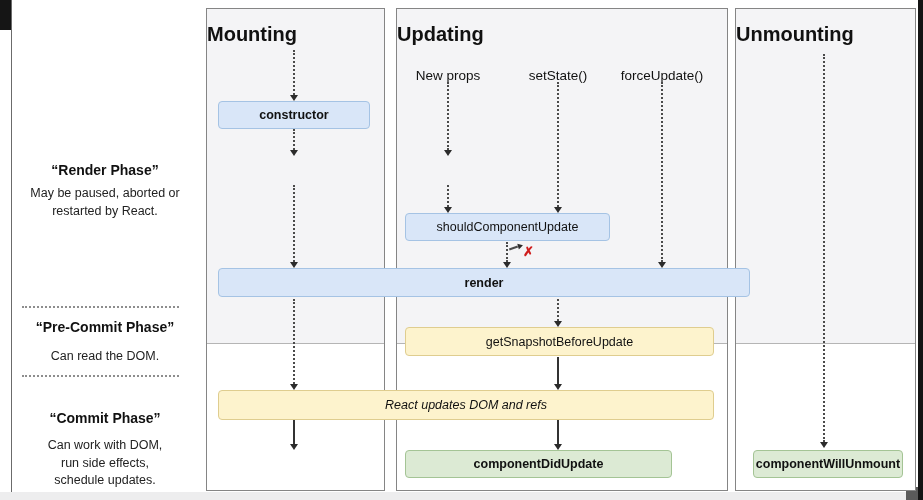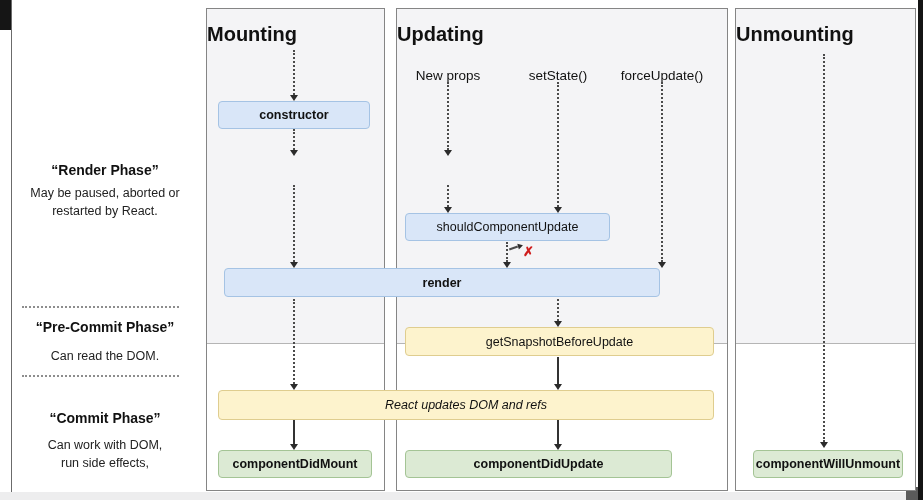--- a/index.html
+++ b/index.html
@@ -68,20 +68,21 @@
   <div class="side-divider" style="top:306px"></div>
   <div class="side-title" style="top:319px">“Pre-Commit Phase”</div>
   <div class="side-desc" style="top:348px">
     <div>Can read the DOM.</div>
   </div>
   <div class="side-divider" style="top:375px"></div>
   <div class="side-title" style="top:410px">“Commit Phase”</div>
   <div class="side-desc" style="top:437px">
     <div>Can work with DOM,</div>
     <div>run side effects,</div>
+    <div>schedule updates.</div>
   </div>
 
   <div class="panel" style="left:206px;width:179px">
     <div class="phase-top"></div>
     <div class="panel-title">Mounting</div>
   </div>
   <div class="panel" style="left:396px;width:332px">
     <div class="phase-top"></div>
     <div class="panel-title">Updating</div>
   </div>
@@ -123,20 +124,19 @@
   <div class="vline solid" style="left:557px;top:357px;height:27px"></div>
   <div class="arrow-down" style="left:554px;top:384px"></div>
   <div class="vline solid" style="left:557px;top:420px;height:24px"></div>
   <div class="arrow-down" style="left:554px;top:444px"></div>
 
   <div class="vline dotted" style="left:823px;top:54px;height:388px"></div>
   <div class="arrow-down" style="left:820px;top:442px"></div>
 
   <div class="node blue bold" style="left:218px;top:101px;width:152px;height:28px">constructor</div>
   <div class="node blue" style="left:405px;top:213px;width:205px;height:28px">shouldComponentUpdate</div>
-  <div class="node blue bold" style="left:224px;top:268px;width:436px;height:29px">render</div>
+  <div class="node blue bold" style="left:218px;top:268px;width:532px;height:29px">render</div>
   <div class="node yellow" style="left:405px;top:327px;width:309px;height:29px">getSnapshotBeforeUpdate</div>
   <div class="node yellow italic" style="left:218px;top:390px;width:496px;height:30px">React updates DOM and refs</div>
-  <div class="node green bold" style="left:218px;top:450px;width:154px;height:28px">componentDidMount</div>
   <div class="node green bold" style="left:405px;top:450px;width:267px;height:28px">componentDidUpdate</div>
   <div class="node green bold" style="left:753px;top:450px;width:150px;height:28px">componentWillUnmount</div>
 
 </div>
 
 </body></html>

